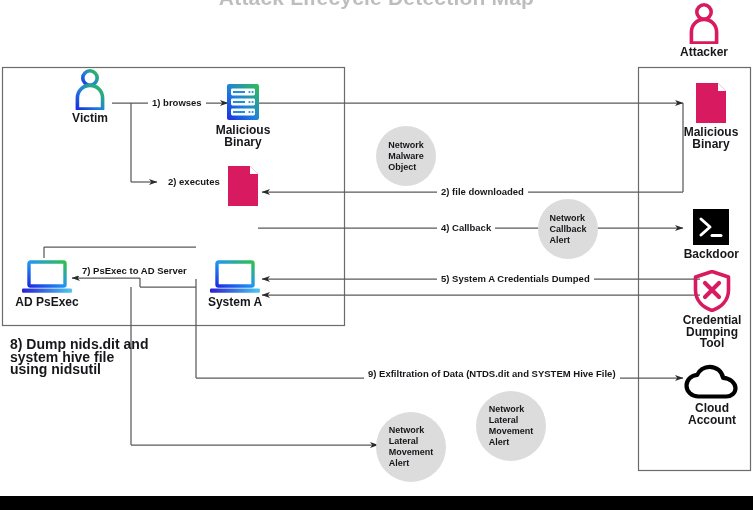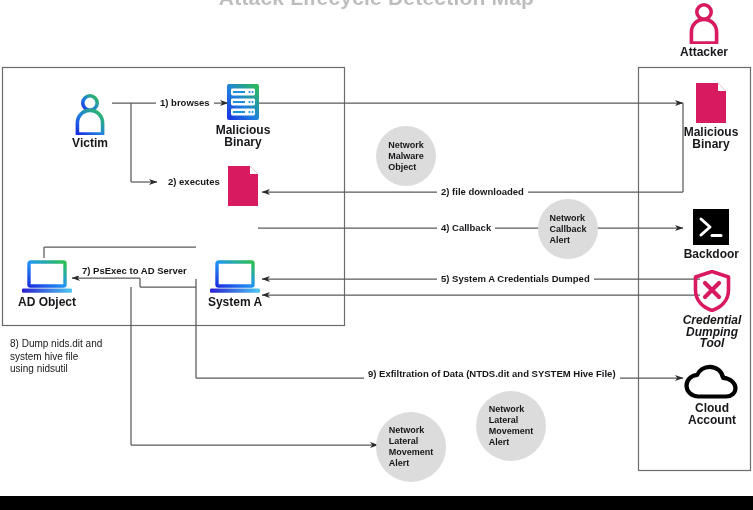--- a/index.html
+++ b/index.html
@@ -16,21 +16,21 @@
     font-size:12px;font-weight:bold;line-height:11.5px;
     color:#17171b;margin-top:3px;white-space:pre-line;
   }
   .ico{display:block;margin:0 auto;}
 
   .edge-label{
     position:absolute;font-size:9.5px;font-weight:bold;color:#17171b;
     background:#ffffff;padding:0 4px;white-space:nowrap;line-height:11px;
   }
   .note{
-    position:absolute;font-size:10px;font-weight:normal;color:#17171b;
+    position:absolute;font-size:14px;font-weight:bold;color:#17171b;
     line-height:12.5px;white-space:pre-line;text-align:left;
   }
   .alert{
     position:absolute;border-radius:50%;background:#dcdcdc;
     display:flex;align-items:center;justify-content:center;
     font-size:9px;font-weight:bold;color:#17171b;line-height:11px;
     white-space:pre-line;
   }
   .title{
     position:absolute;left:0;top:-14px;width:753px;text-align:center;
@@ -98,21 +98,21 @@
       <path d="M44,247 L196,247"></path>
 
       <path d="M196,287 L196,378"></path>
       <path d="M196,378 L683,378" marker-end="url(#arw)"></path>
 
       <path d="M131,287 L131,445"></path>
       <path d="M131,445 L378,445" marker-end="url(#arw)"></path>
     </g>
   </svg>
 
-  <div class="node" style="left:62px;top:93px;width:56px;">
+  <div class="node" style="left:62px;top:68px;width:56px;">
     <svg class="ico" width="34" height="42" viewBox="0 0 34 42">
       <circle cx="17" cy="10" r="7.2" fill="none" stroke="url(#gGB)" stroke-width="3.6"></circle>
       <path d="M4.4,41 L4.4,30 A12.6,12.6 0 0 1 29.6,30 L29.6,41 Z" fill="none" stroke="url(#gGB)" stroke-width="3.6" stroke-linejoin="round"></path>
     </svg>
     <div class="cap">Victim</div>
   </div>
 
   <div class="node" style="left:215px;top:82px;width:56px;">
     <svg class="ico" width="36" height="40" viewBox="0 0 36 40">
       <rect x="2" y="2" width="32" height="36" rx="2" fill="url(#gGB)"></rect>
@@ -139,21 +139,21 @@
       <path d="M23,1 L23,9 L31,9 Z" fill="#ffffff"></path>
     </svg>
     <div class="cap"></div>
   </div>
 
   <div class="node" style="left:14px;top:260px;width:66px;">
     <svg class="ico" width="52" height="34" viewBox="0 0 52 34">
       <rect x="8" y="2" width="36" height="24" rx="1.5" fill="none" stroke="url(#gLap)" stroke-width="3.4"></rect>
       <rect x="1" y="28.5" width="50" height="4.2" rx="1.2" fill="url(#gBar)"></rect>
     </svg>
-    <div class="cap">AD Object</div>
+    <div class="cap">AD PsExec</div>
   </div>
 
   <div class="node" style="left:202px;top:260px;width:66px;">
     <svg class="ico" width="52" height="34" viewBox="0 0 52 34">
       <rect x="8" y="2" width="36" height="24" rx="1.5" fill="none" stroke="url(#gLap)" stroke-width="3.4"></rect>
       <rect x="1" y="28.5" width="50" height="4.2" rx="1.2" fill="url(#gBar)"></rect>
     </svg>
     <div class="cap">System A</div>
   </div>
 
@@ -176,21 +176,21 @@
 
   <div class="node" style="left:683px;top:208px;width:56px;text-align:right;">
     <svg class="ico" width="38" height="38" viewBox="0 0 38 38">
       <rect x="1" y="1" width="36" height="36" fill="#000000"></rect>
       <path d="M9,11 L18,19 L9,27" fill="none" stroke="#ffffff" stroke-width="3" stroke-linecap="round" stroke-linejoin="round"></path>
       <path d="M20,27.5 L29,27.5" stroke="#ffffff" stroke-width="3" stroke-linecap="round"></path>
     </svg>
     <div class="cap">Backdoor</div>
   </div>
 
-  <div class="node" style="left:676px;top:270px;width:72px;font-style:italic;">
+  <div class="node" style="left:676px;top:270px;width:72px;">
     <svg class="ico" width="38" height="42" viewBox="0 0 38 42">
       <path d="M19,1.5 L35.5,7 L35.5,20 C35.5,31 27.5,37.5 19,40.5 C10.5,37.5 2.5,31 2.5,20 L2.5,7 Z" fill="none" stroke="#d81b60" stroke-width="3.6" stroke-linejoin="round"></path>
       <path d="M12,13 L26,27 M26,13 L12,27" stroke="#d81b60" stroke-width="4.2" stroke-linecap="round"></path>
     </svg>
     <div class="cap">Credential
 Dumping
 Tool</div>
   </div>
 
   <div class="node" style="left:676px;top:364px;width:72px;">
@@ -219,21 +219,21 @@
 Movement
 Alert</span>
   </div>
   <div class="alert" style="left:476px;top:391px;width:70px;height:70px;">
     <span>Network
 Lateral
 Movement
 Alert</span>
   </div>
 
-  <div class="edge-label" style="left:156px;top:97px;">1) browses</div>
+  <div class="edge-label" style="left:148px;top:97px;">1) browses</div>
 
   <div class="edge-label" style="left:164px;top:176px;">2) executes</div>
 
   <div class="edge-label" style="left:437px;top:186px;">2) file downloaded</div>
 
   <div class="edge-label" style="left:437px;top:222px;text-align:right;">4) Callback</div>
 
   <div class="edge-label" style="left:437px;top:273px;">5) System A Credentials Dumped</div>
 
 

